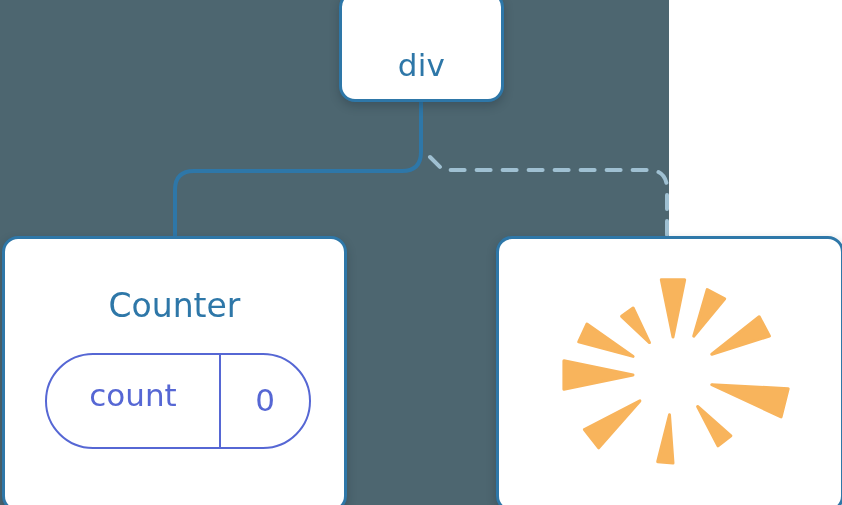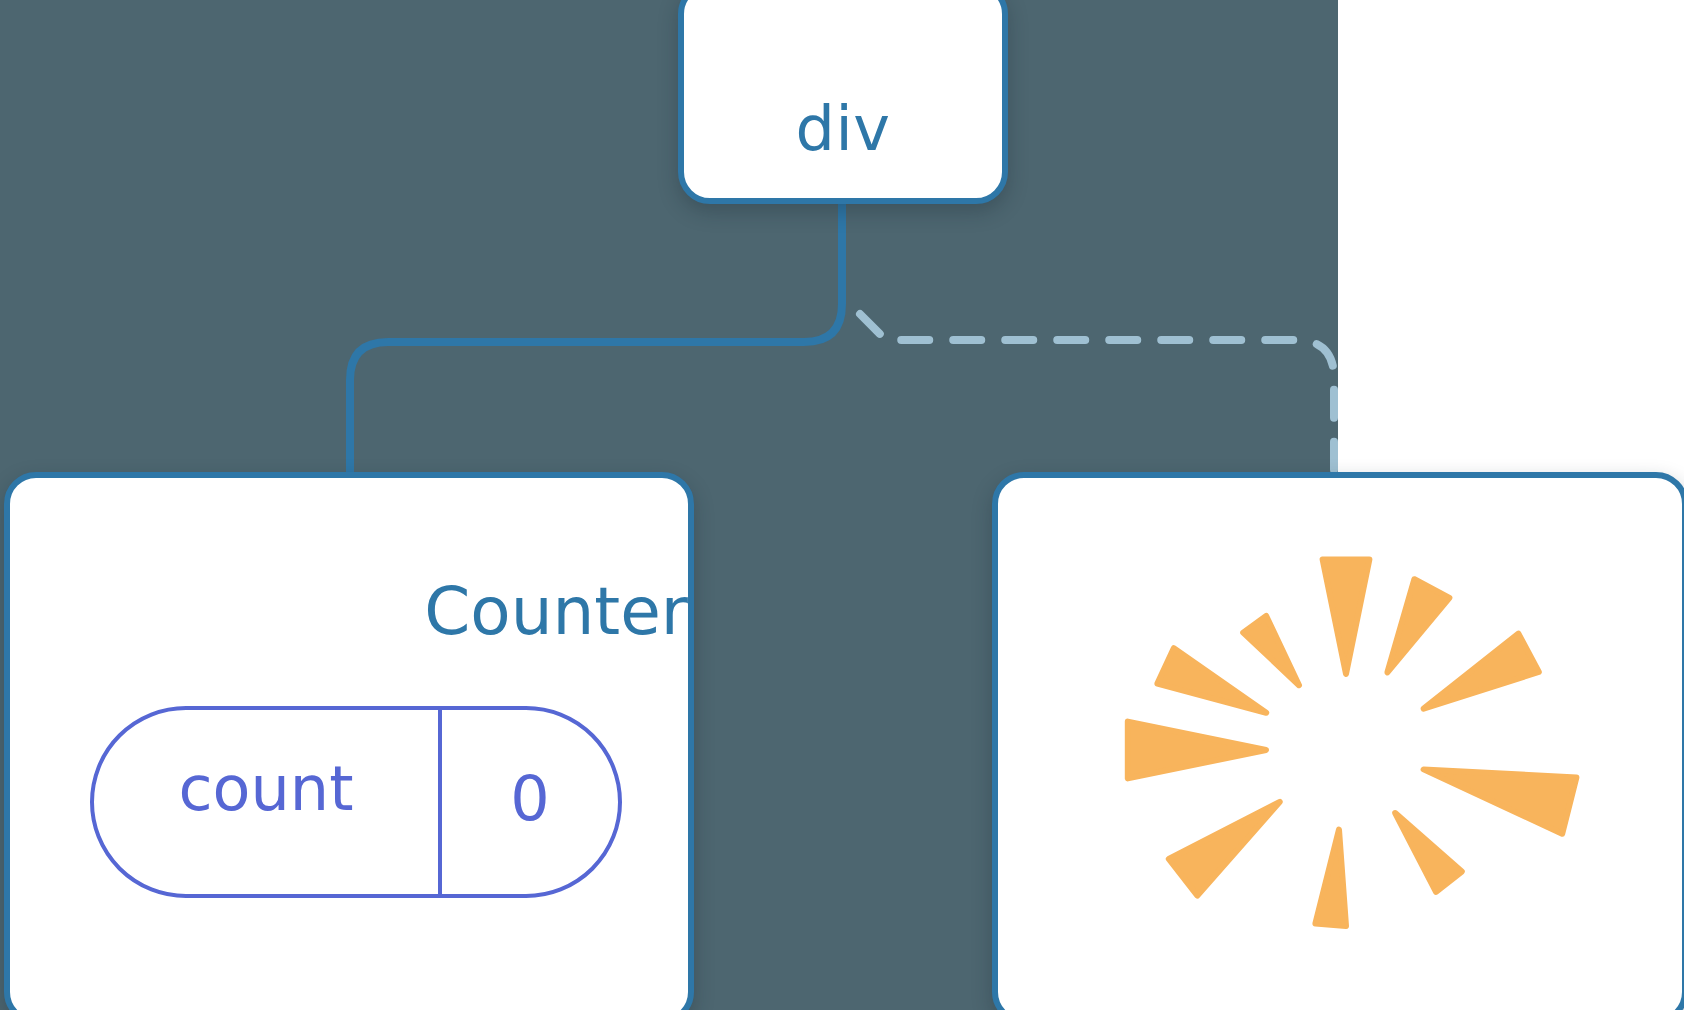--- a/index.html
+++ b/index.html
@@ -72,21 +72,21 @@
     width: 348px;
     height: 276px;
     border-radius: 16px;
   }
 
   .node-title-counter {
     position: absolute;
     left: 0;
     right: 0;
     top: 50px;
-    text-align: right;
+    text-align: center;
     font-size: 33px;
     color: #2e77a8;
     line-height: 1;
   }
 
   
   .pill {
     position: absolute;
     left: 40px;
     top: 114px;

